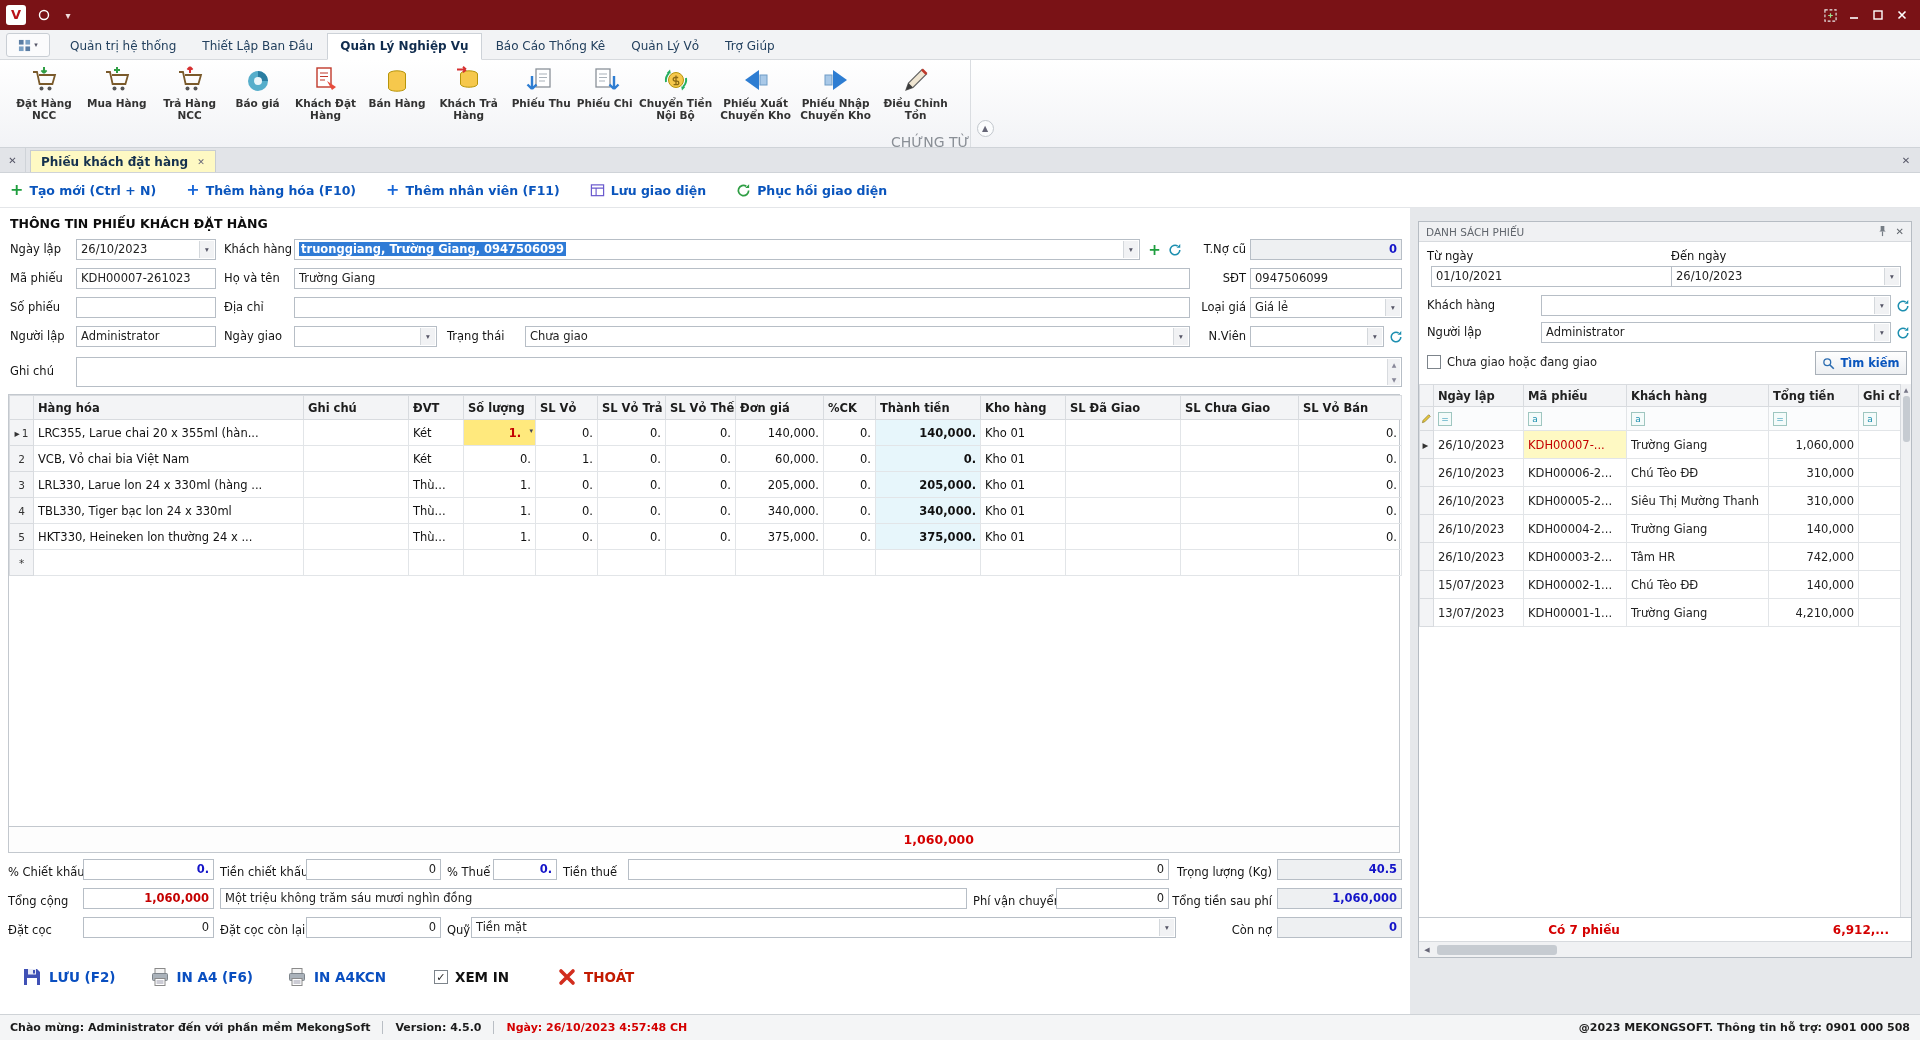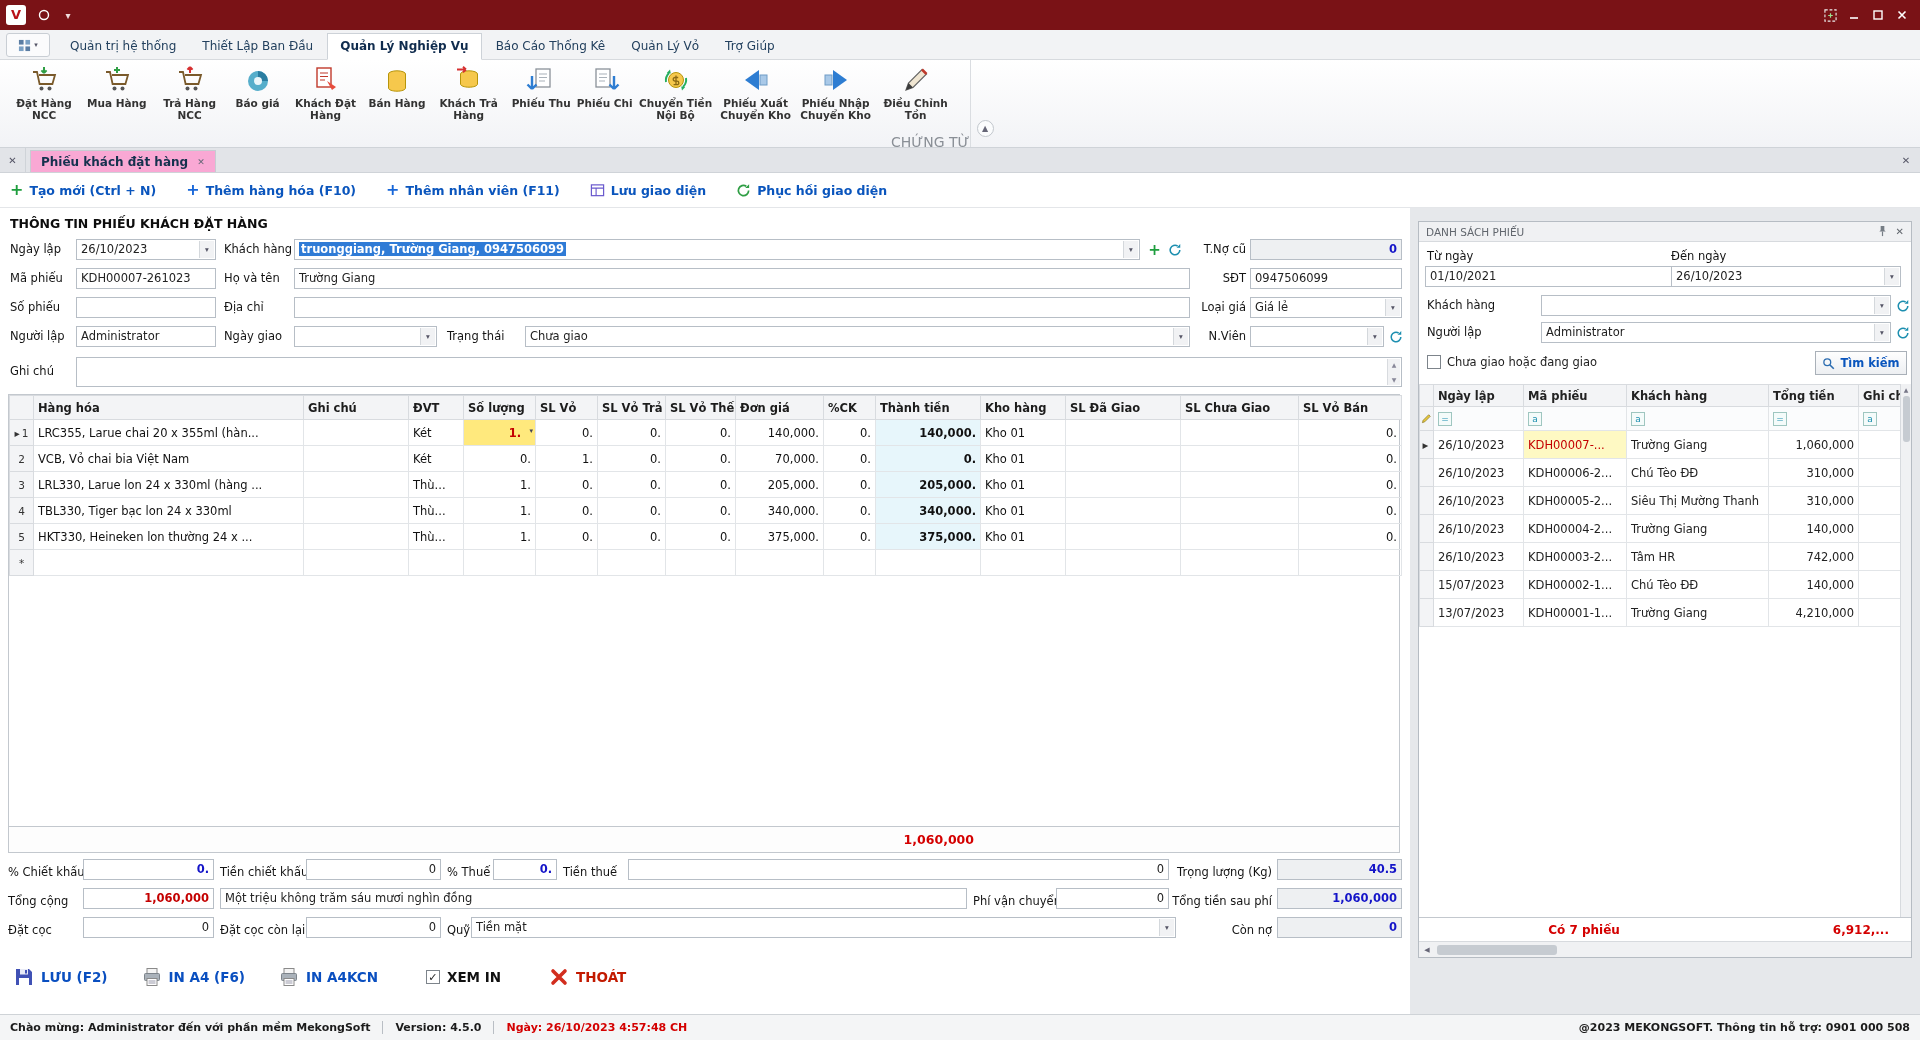--- a/index.html
+++ b/index.html
@@ -21,21 +21,21 @@
 .ribbon-body{height:88px;background:linear-gradient(#ffffff,#f2f3f6);border-bottom:1px solid #cfd3d8;position:relative;display:flex}
 .ribbon-group{position:relative;display:flex;align-items:flex-start;padding:2px 14px 13px 4px;border-right:1px solid #dadde1;height:100%}
 .rbtn{max-width:80px;min-width:56px;display:flex;flex-direction:column;align-items:center;padding:3px 3px 0;gap:2px;height:74px;cursor:default}
 .ric{width:30px;height:30px;flex:0 0 30px}
 .rlb{font-size:10.5px;font-weight:bold;color:#333;text-align:center;line-height:1.18}
 .group-label{position:absolute;bottom:0;left:0;right:0;text-align:right;font-size:14px;color:#8a8f96;height:13px}
 .collapse-btn{width:17px;height:17px;border:1px solid #c2c7cd;border-radius:50%;margin:60px 0 0 6px;display:flex;align-items:center;justify-content:center;color:#667;font-size:8px;background:#fbfcfd}
 
 .doc-tabbar{height:25px;background:#e2e4e8;display:flex;align-items:stretch;border-bottom:1px solid #cfd3d8}
 .dt-x{width:26px;display:flex;align-items:center;justify-content:center;color:#556;border-right:1px solid #cfd3d8;font-size:10px}
-.doc-tab{background:#f9a8d4;border:1px solid #c7ccd2;border-bottom:none;margin-top:2px;margin-left:4px;display:flex;align-items:center;gap:9px;padding:0 10px;font-size:12px;color:#15314e;font-weight:bold}
+.doc-tab{background:#fef9c3;border:1px solid #c7ccd2;border-bottom:none;margin-top:2px;margin-left:4px;display:flex;align-items:center;gap:9px;padding:0 10px;font-size:12px;color:#15314e;font-weight:bold}
 .doc-tab .x{font-size:9px;color:#667;font-weight:normal}
 .dt-right{margin-left:auto;width:28px;display:flex;align-items:center;justify-content:center;color:#556;font-size:10px}
 
 .action-bar{height:35px;background:#fff;display:flex;align-items:center;padding:0 10px;gap:30px;border-bottom:1px solid #e4e6e9}
 .ab-item{display:flex;align-items:center;gap:6px;color:#0a55bd;font-weight:bold;font-size:12.5px;cursor:pointer;white-space:nowrap}
 .plus{font-size:16px;font-weight:bold;line-height:1}
 .plus.g{color:#1e9e3e}.plus.b{color:#1766d8}
 
 .main-region{position:absolute;top:208px;left:0;right:0;bottom:26px;background:#e6e8eb}
 .left-col{position:absolute;left:0;top:0;width:1410px;bottom:0;background:#fff}
@@ -61,21 +61,21 @@
 table.grid td{border:1px solid #e2e5e8;padding:2px 4px;height:26px;white-space:nowrap;overflow:hidden;color:#111}
 table.grid td.r{text-align:right}
 table.grid td.money{background:#e7f6fb;font-weight:bold}
 table.grid td.ind,table.grid th.ind{background:#f3f4f6;border:1px solid #d8dbdf;text-align:center;padding:2px 1px;color:#333;font-size:10.5px}
 td.qtysel{background:#ffe97d;color:#c40000!important;font-weight:bold;position:relative;padding-right:14px!important}
 .qcaret{position:absolute;right:2px;top:7px;font-size:7px;color:#445}
 .cur{margin-right:2px;color:#333}
 .grid-total{position:absolute;left:0;right:0;bottom:0;height:26px;border-top:1px solid #c3c8ce;background:#fdfdfd}
 .gt-val{position:absolute;left:860px;width:105px;text-align:right;color:#d40000;font-weight:bold;line-height:26px;font-size:12.5px}
 
-.fbtns{position:absolute;left:0;top:746px;height:46px;display:flex;align-items:center;padding-left:14px}
+.fbtns{position:absolute;left:0;top:746px;height:46px;display:flex;align-items:center;padding-left:22px}
 .fbtn{display:flex;align-items:center;gap:7px;font-weight:bold;font-size:13.5px;color:#0a4fc0;cursor:pointer;margin-right:34px}
 .fbtn.dark{color:#111}
 .fbtn.exit{color:#c21a00}
 .cb{width:14px;height:14px;border:1px solid #7d848b;background:#fff;display:inline-flex;align-items:center;justify-content:center;font-size:11px;color:#222;line-height:1}
 
 .right-panel{position:absolute;left:1418px;top:13px;width:494px;height:737px;background:#fff;border:1px solid #b6bcc3}
 .rp-header{height:20px;background:#f0f1f3;border-bottom:1px solid #d7dade;display:flex;align-items:center;padding:0 7px;font-size:10.5px;color:#61666d}
 .rp-hicons{margin-left:auto;display:flex;gap:8px;align-items:center;color:#61666d;font-size:10px}
 .rp-lab{position:absolute;font-size:11.5px;color:#141414;white-space:nowrap}
 table.lgrid{border-collapse:collapse;table-layout:fixed;width:490px;font-size:11.5px}
@@ -489,21 +489,21 @@
             </tr>
             <tr>
               <td class="ind">2</td>
               <td class="">VCB, Vỏ chai bia Việt Nam</td>
               <td class=""></td>
               <td class="">Két</td>
               <td class="r">0.</td>
               <td class="r">1.</td>
               <td class="r">0.</td>
               <td class="r">0.</td>
-              <td class="r">70,000.</td>
+              <td class="r">60,000.</td>
               <td class="r">0.</td>
               <td class="r money">0.</td>
               <td class="">Kho 01</td>
               <td class="r"></td>
               <td class="r"></td>
               <td class="r">0.</td>
             </tr>
             <tr>
               <td class="ind">3</td>
               <td class="">LRL330, Larue lon 24 x 330ml (hàng ...</td>
@@ -693,21 +693,21 @@
             <svg viewBox="0 0 12 14" width="11" height="13">
               <path d="M4 1h4v4.5L9.5 7h-7L4 5.5z" fill="#767d85"></path>
               <path d="M6 7v5" stroke="#767d85" stroke-width="1.3"></path>
             </svg>
           </span>
         <span>✕</span>
       </span>
     </div>
     <div class="rp-lab" style="left:8px;top:27px">Từ ngày</div>
     <div class="rp-lab" style="left:252px;top:27px">Đến ngày</div>
-    <div class="fi combo" style="left:6px;top:44px;width:266px">
+    <div class="fi combo" style="left:12px;top:44px;width:266px">
         <span class="val">01/10/2021</span>
         <span class="caret">▾</span>
       </div>
     <div class="fi combo" style="left:252px;top:44px;width:230px">
         <span class="val">26/10/2023</span>
         <span class="caret">▾</span>
       </div>
     <div class="rp-lab" style="left:8px;top:76px">Khách hàng</div>
     <div class="fi combo" style="left:122px;top:73px;width:350px">
         <span class="val"></span>

